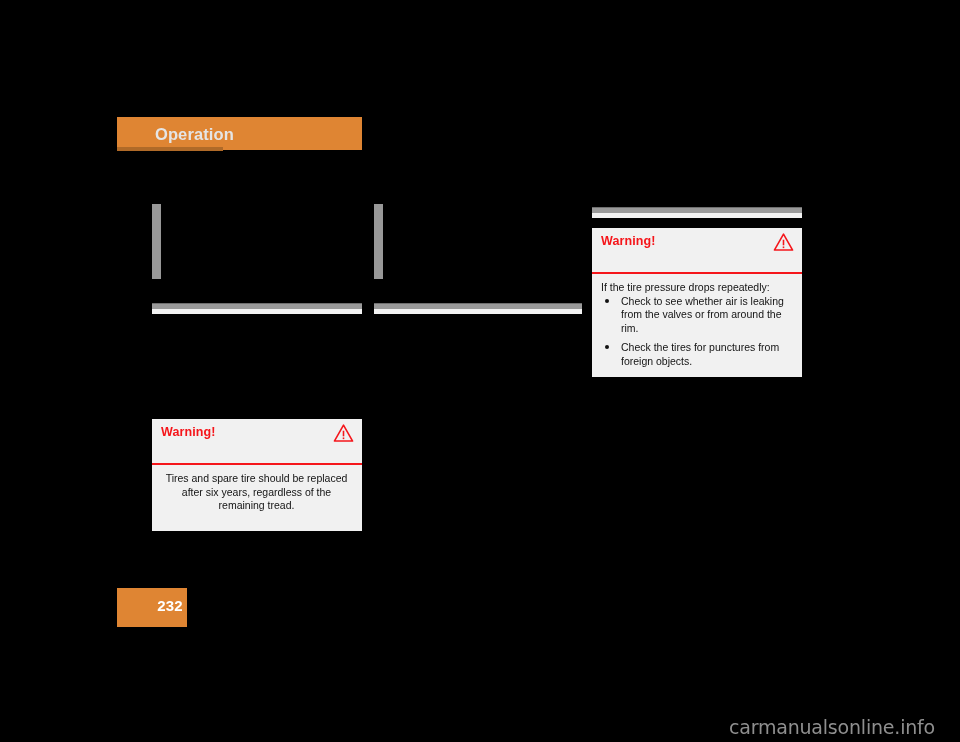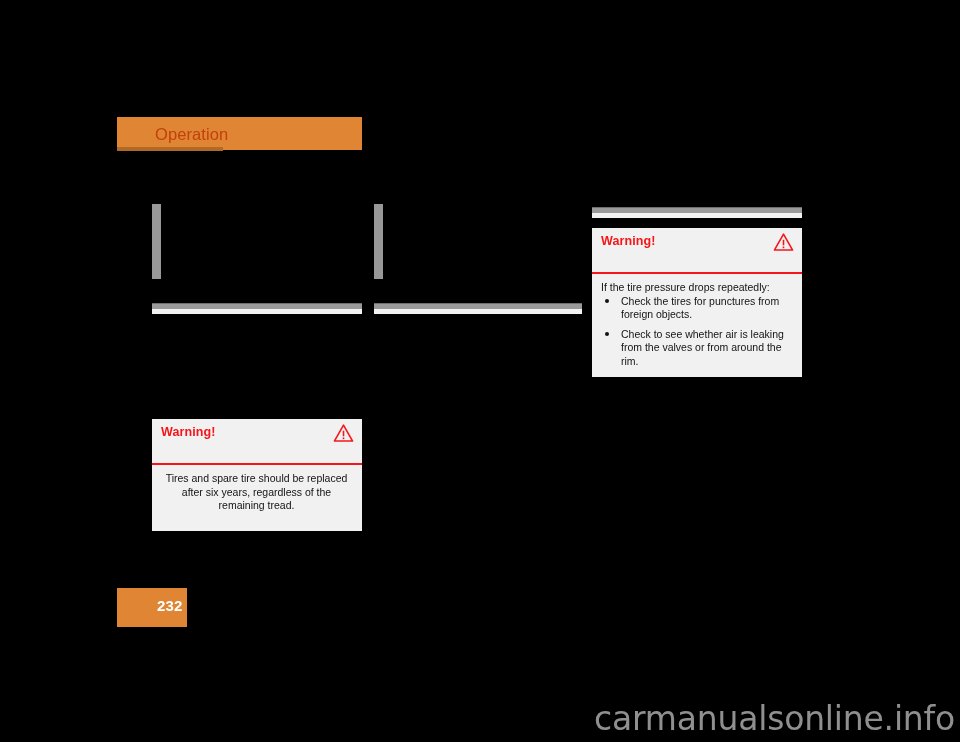--- a/index.html
+++ b/index.html
@@ -38,22 +38,22 @@
     top: 147px;
     width: 106px;
     height: 4px;
     background: #b06a28;
   }
   #chapter-title {
     position: absolute;
     left: 155px;
     top: 125px;
     font-size: 16.5px;
-    font-weight: normal;
-    color: #c2410c;
+    font-weight: bold;
+    color: #e5e5e5;
     letter-spacing: 0.1px;
     line-height: 18px;
   }
 
   
   .vbar {
     position: absolute;
     background: #989898;
   }
   #vbar-col1 { left: 152px; top: 204px; width: 9px; height: 75px; }
@@ -166,33 +166,33 @@
     top: 588px;
     width: 70px;
     height: 39px;
     background: #df8533;
   }
   #folio-number {
     position: absolute;
     left: 157px;
     top: 597px;
     width: 26px;
-    text-align: left;
+    text-align: center;
     font-size: 15px;
     font-weight: bold;
     color: #ffffff;
     letter-spacing: 0.2px;
   }
 
   
   #watermark {
     position: absolute;
-    right: 5px;
+    right: 25px;
     bottom: 4px;
-    font-size: 33px;
+    font-size: 19px;
     color: #8f8f8f;
     letter-spacing: -0.2px;
     font-family: "DejaVu Sans", sans-serif;
   }
 </style>
 </head>
 <body>
 
 <div id="page">
 
@@ -223,25 +223,25 @@
         <path d="M12 2 L22.4 20.2 L1.6 20.2 Z" fill="none" stroke="#f5161b" stroke-width="1.8" stroke-linejoin="round"></path>
         <rect x="11.1" y="8.4" width="1.8" height="6.4" fill="#f5161b"></rect>
         <rect x="11.1" y="16.1" width="1.8" height="1.9" fill="#f5161b"></rect>
       </svg>
     </div>
     <div class="warning-body">
       <p class="warning-lead">If the tire pressure drops repeatedly:</p>
       <ul class="warning-list">
         <li>
           <span class="bullet"></span>
-          <span>Check the tires for punctures from foreign objects.</span>
+          <span>Check to see whether air is leaking from the valves or from around the rim.</span>
         </li>
         <li>
           <span class="bullet"></span>
-          <span>Check to see whether air is leaking from the valves or from around the rim.</span>
+          <span>Check the tires for punctures from foreign objects.</span>
         </li>
       </ul>
     </div>
   </div>
 
   <div class="warning-box" id="warning-box-left">
     <div class="warning-head">
       <div class="warning-title">Warning!</div>
       <svg class="warning-icon" viewBox="0 0 24 22">
         <path d="M12 2 L22.4 20.2 L1.6 20.2 Z" fill="none" stroke="#f5161b" stroke-width="1.8" stroke-linejoin="round"></path>

